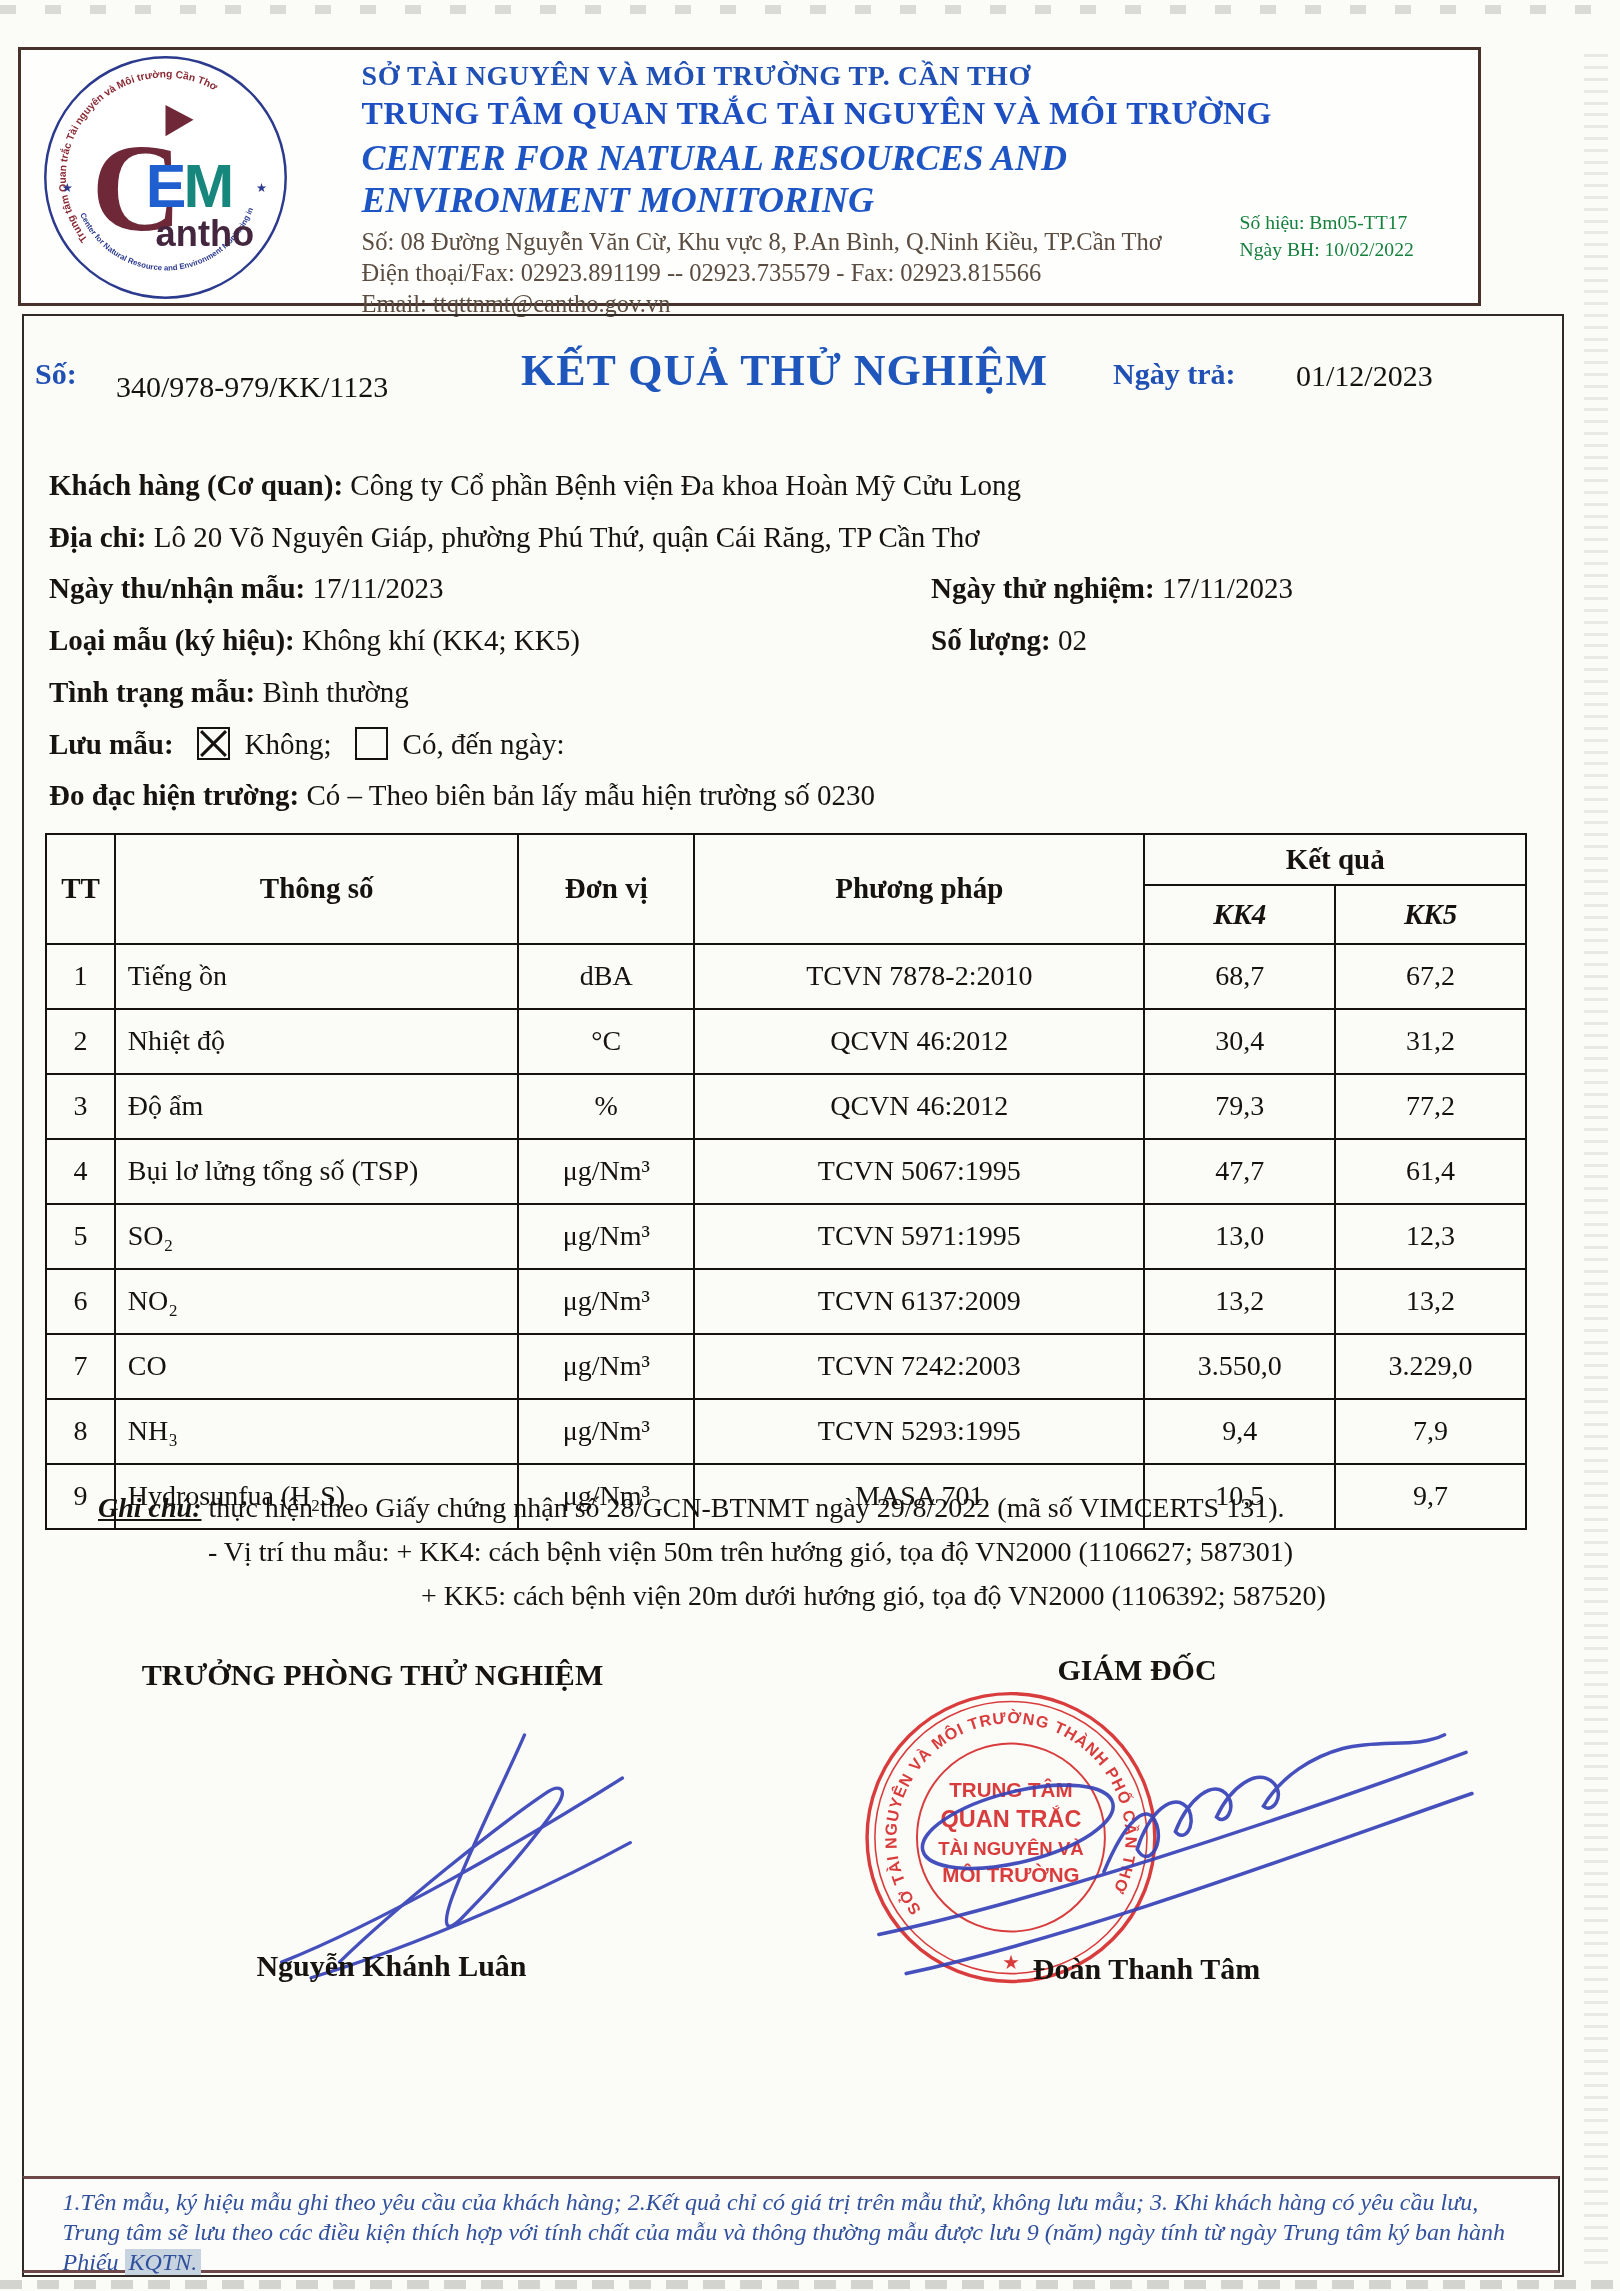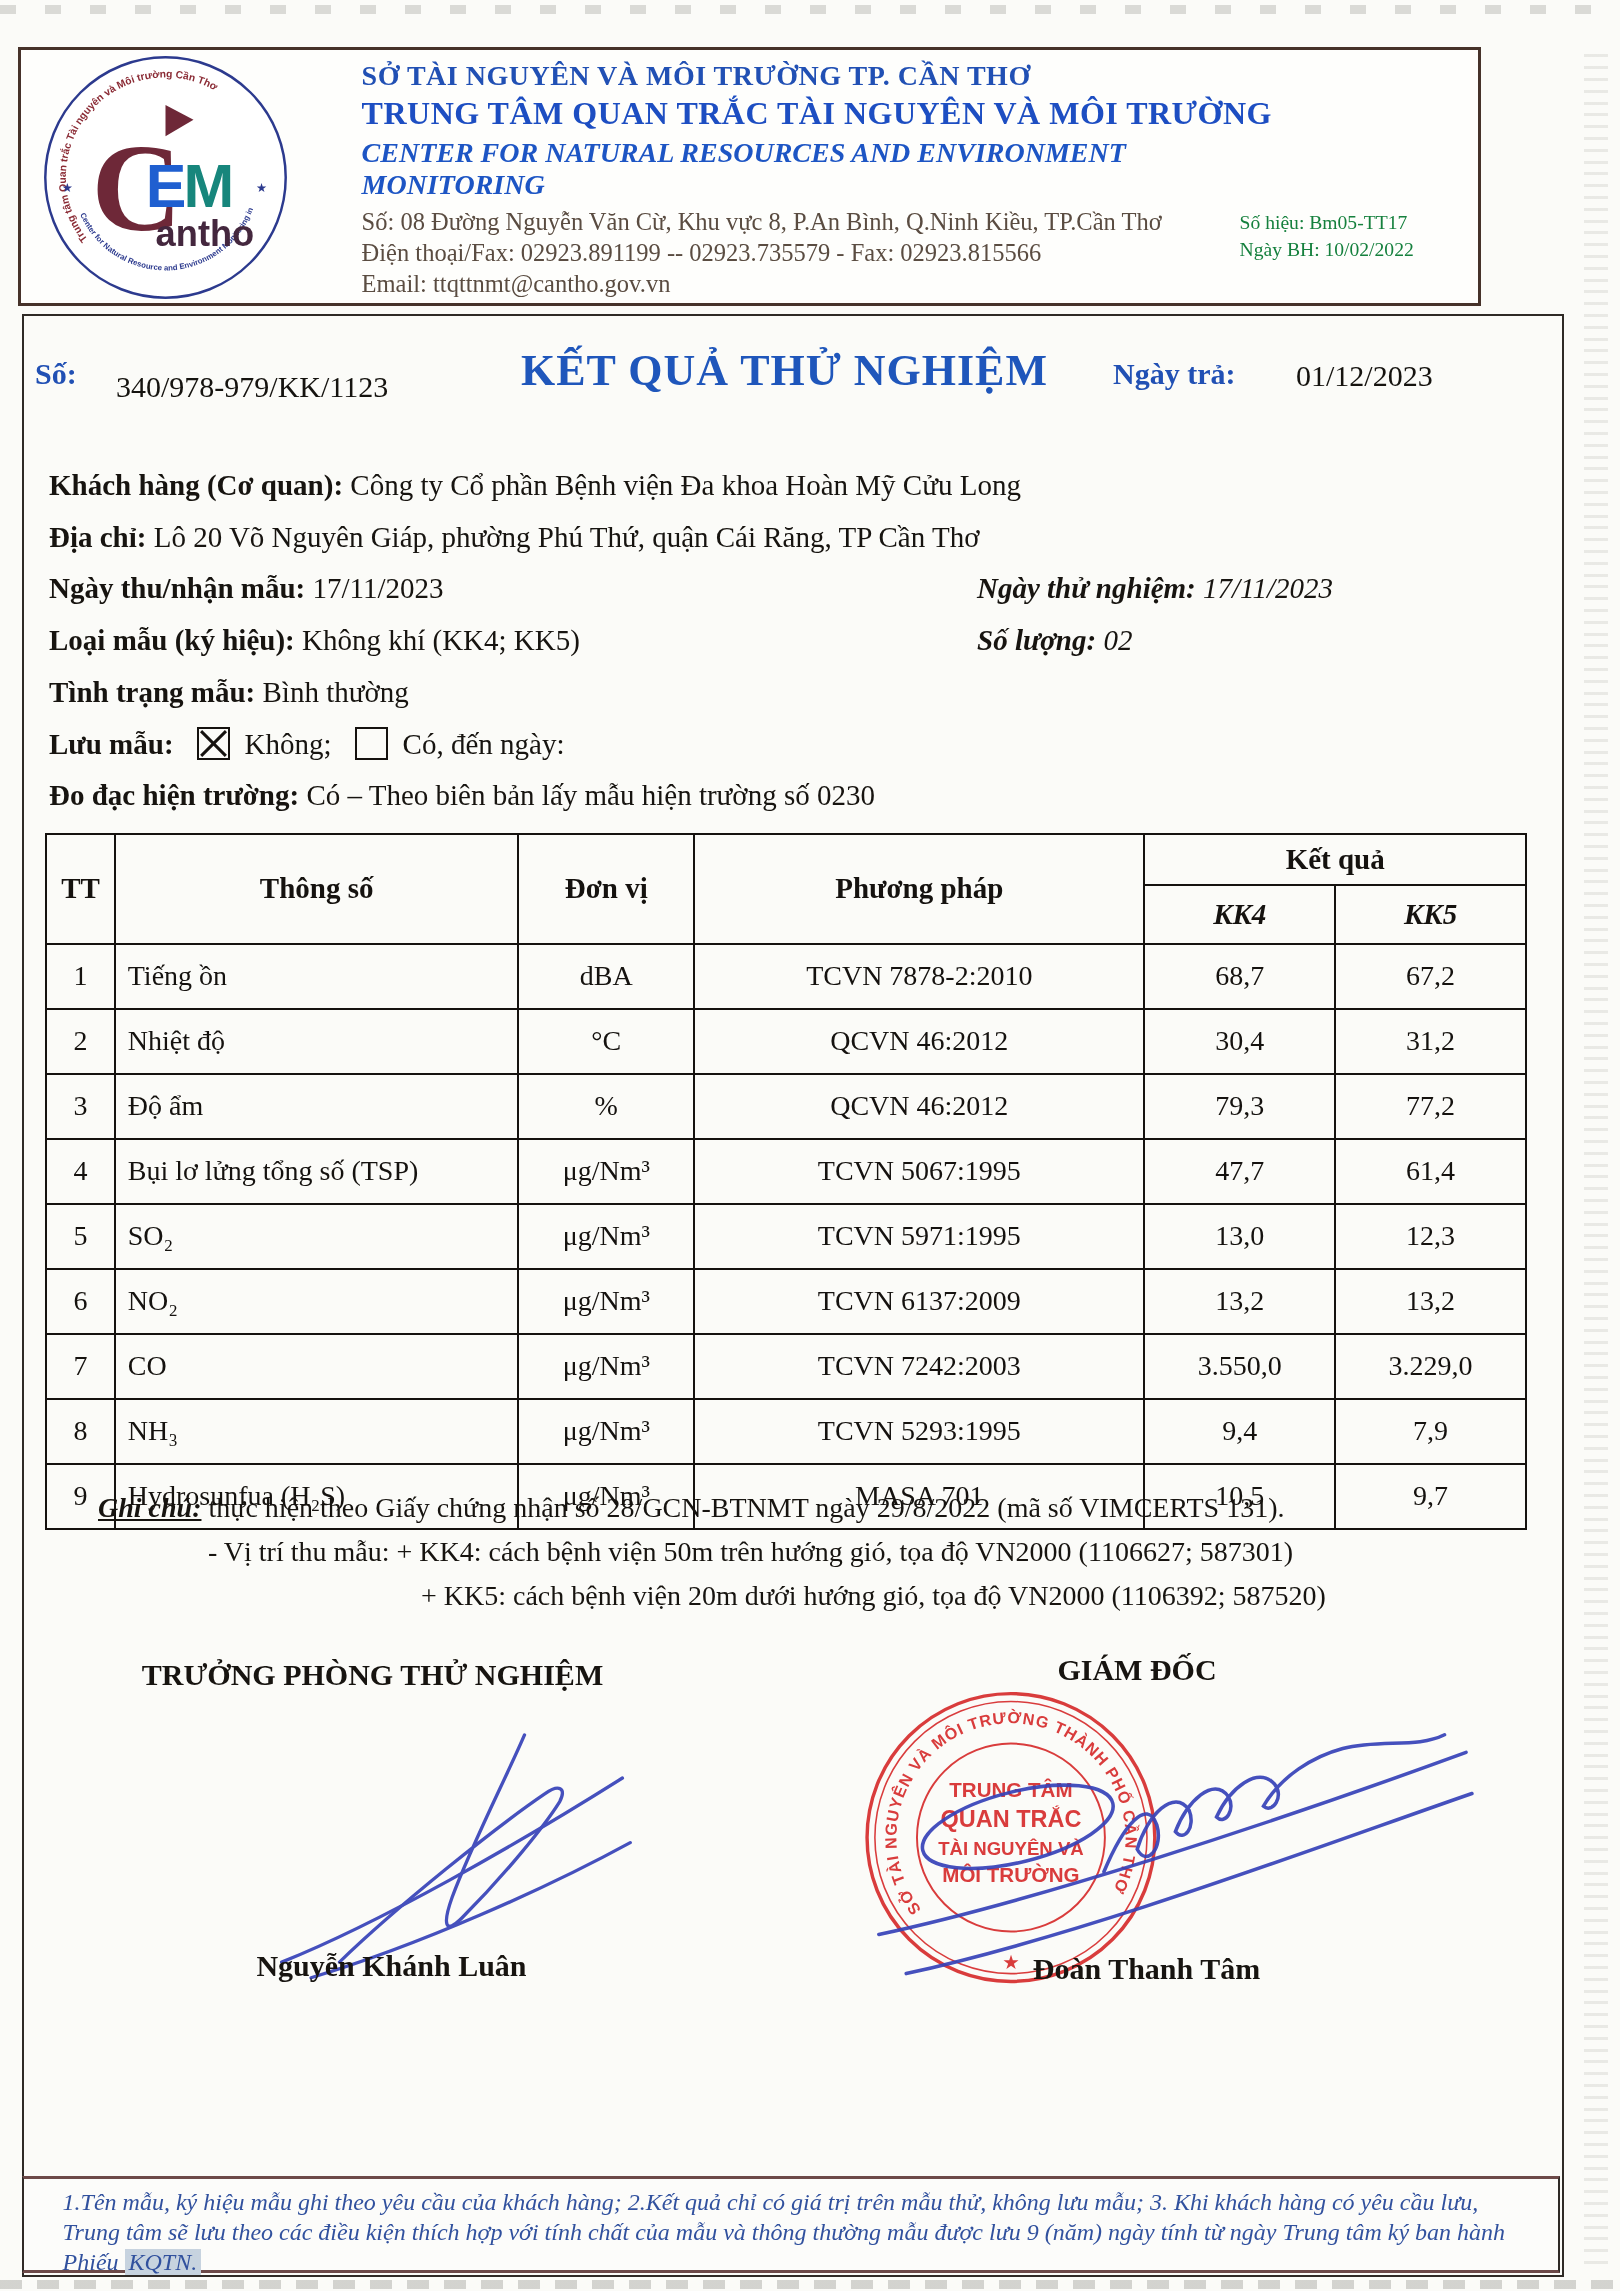--- a/index.html
+++ b/index.html
@@ -11,39 +11,39 @@
   .noise-bottom{position:absolute;left:0;top:2280px;width:100%;height:8.8px;
      background:repeating-linear-gradient(90deg,#b3b3ae 0 21.6px,transparent 21.6px 37px);opacity:.55;}
   .noise-right{position:absolute;left:1584px;top:49px;width:23.5px;height:2215px;
      background:repeating-linear-gradient(0deg,#c8c8c2 0 2.9px,transparent 2.9px 11.8px);opacity:.35;}
   
   .header-box{position:absolute;left:17.6px;top:47px;width:1457px;height:253px;
      border:3.9px solid #46322a;background:#fefefc;}
   .hcenter{position:absolute;left:341px;top:9.8px;width:933px;text-align:left;}
   .h1{font-size:28px;font-weight:bold;color:#2150b4;letter-spacing:0.5px;}
   .h2{font-size:32px;font-weight:bold;color:#1d4ec2;margin-top:2.9px;letter-spacing:0.5px;}
-  .h3{font-size:28px;font-weight:bold;font-style:italic;color:#1d55c4;margin-top:4.9px;}
+  .h3{font-size:36px;font-weight:bold;font-style:italic;color:#1d55c4;margin-top:4.9px;}
   .h4{font-size:24.5px;color:#5a4c41;margin-top:7.8px;}
   .h5{font-size:24.5px;color:#5a4c41;margin-top:2.9px;}
   .h6{font-size:24.5px;color:#5a4c41;margin-top:2.9px;}
   .form-meta{position:absolute;left:1219px;top:159px;width:235px;font-size:19.6px;color:#15803d;line-height:27.4px;text-align:left;}
   
   .main-box{position:absolute;left:21.6px;top:314px;width:1538px;height:1959px;border:2.9px solid #2f2a26;}
   
   .doc-no-label{position:absolute;left:35px;top:357px;font-size:30px;font-weight:bold;color:#2150b4;}
   .doc-no-value{position:absolute;left:116px;top:370px;font-size:30px;color:#15130f;}
   .doc-title{position:absolute;left:412px;top:345px;width:745px;text-align:center;
      font-size:44px;font-weight:bold;color:#1f56bb;letter-spacing:1px;}
   .return-label{position:absolute;left:1113px;top:357px;font-size:30px;font-weight:bold;color:#2150b4;}
   .return-value{position:absolute;left:1296px;top:359px;font-size:30px;color:#15130f;font-family:Liberation Serif, serif;}
   
   .info{position:absolute;left:49px;top:469px;width:1490px;font-size:29px;}
   .iline{position:relative;margin-bottom:16.7px;min-height:35px;}
   .lbl{font-weight:bold;}
-  .rcol{position:absolute;left:928px;top:0;font-style:italic;}
+  .rcol{position:absolute;left:882px;top:0;}
   .cb{display:inline-block;width:29px;height:29px;border:2.9px solid #15120f;vertical-align:-5.9px;
       margin:0 7.8px 0 15.7px;position:relative;}
   .cb.checked::before,.cb.checked::after{content:"";position:absolute;left:-2.9px;top:12.7px;width:35px;height:2.9px;background:#15120f;}
   .cb.checked::before{transform:rotate(45deg);}
   .cb.checked::after{transform:rotate(-45deg);}
   
   .rtable{position:absolute;left:45px;top:833px;width:1482px;border-collapse:collapse;
      font-size:28px;color:#15120f;}
   .rtable th,.rtable td{border:2px solid #15120f;}
   .rtable{border:2.9px solid #15120f;}

